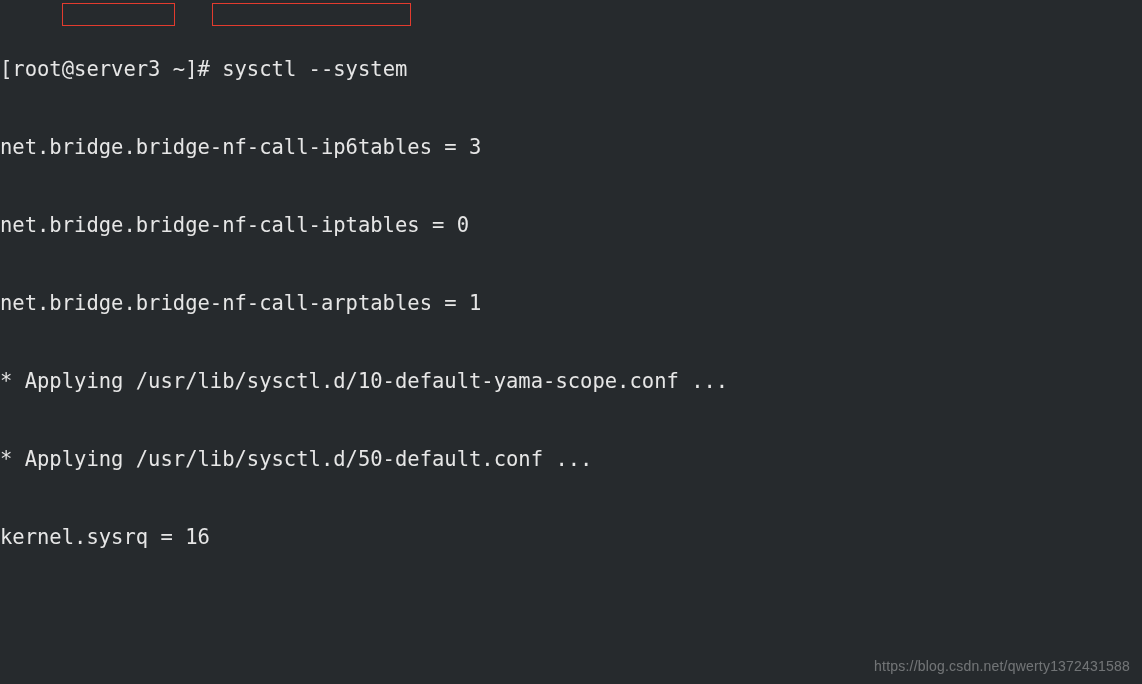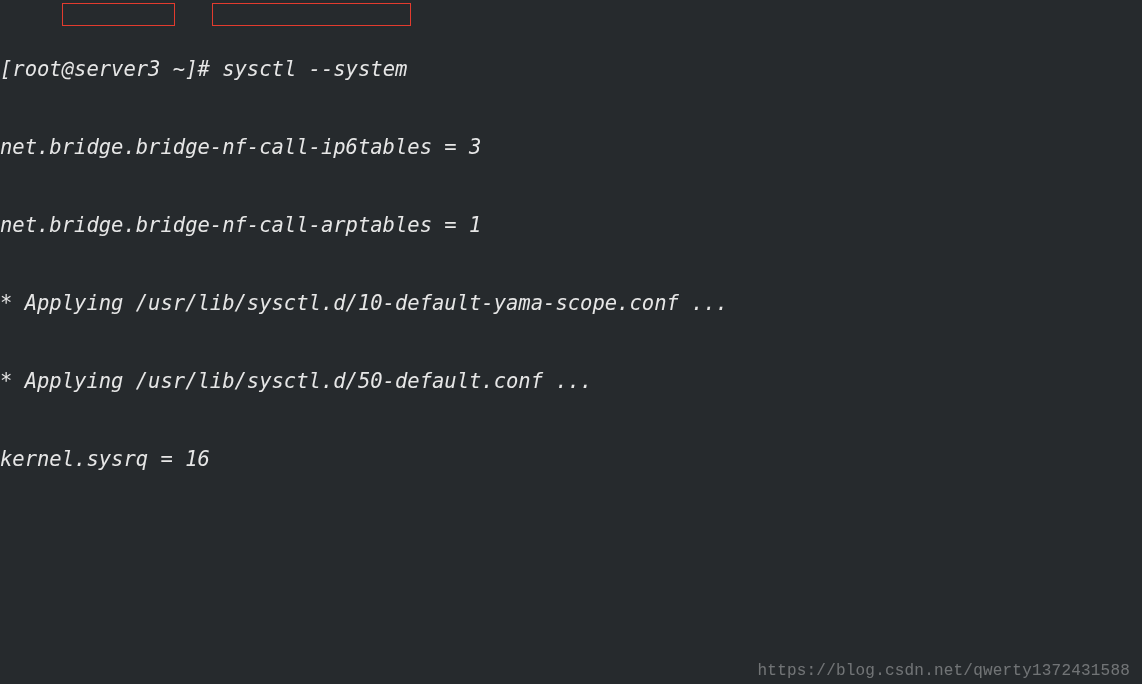--- a/index.html
+++ b/index.html
@@ -14,44 +14,44 @@
     overflow: hidden;
   }
   .terminal {
     position: relative;
     padding: 4px 0 0 0;
     line-height: 26px;
     white-space: pre;
   }
   .line {
     display: block;
-    font-style: italic;
   }
   .hlbox {
     position: absolute;
     border: 1px solid #e23b2e;
     box-sizing: border-box;
     pointer-events: none;
   }
   .watermark {
     position: absolute;
     right: 12px;
-    bottom: 4px;
-    font-family: Liberation Mono, monospace;
-    font-size: 16px;
+    bottom: 10px;
+    font-family: Liberation Sans, sans-serif;
+    font-size: 14px;
     color: rgba(255,255,255,0.35);
     letter-spacing: 0.2px;
   }
 </style>
 </head>
 <body>
 
 <div class="terminal">
   <span class="line"><span>[root</span><span>@server3 </span><span>~]# </span><span>sysctl --system</span></span>
   <span class="line">net.bridge.bridge-nf-call-ip6tables = 3</span>
+  <span class="line">net.bridge.bridge-nf-call-iptables = 0</span>
   <span class="line">net.bridge.bridge-nf-call-arptables = 1</span>
   <span class="line">* Applying /usr/lib/sysctl.d/10-default-yama-scope.conf ...</span>
   <span class="line">* Applying /usr/lib/sysctl.d/50-default.conf ...</span>
   <span class="line">kernel.sysrq = 16</span>
   
   
   
   
   
   

